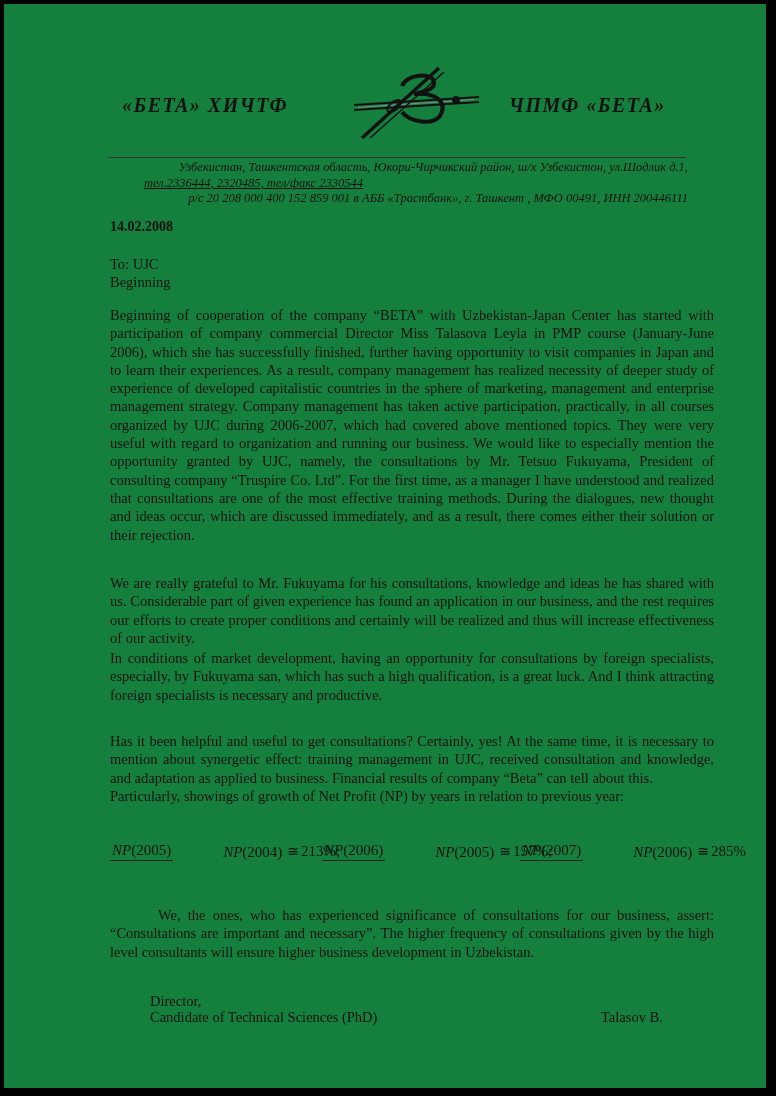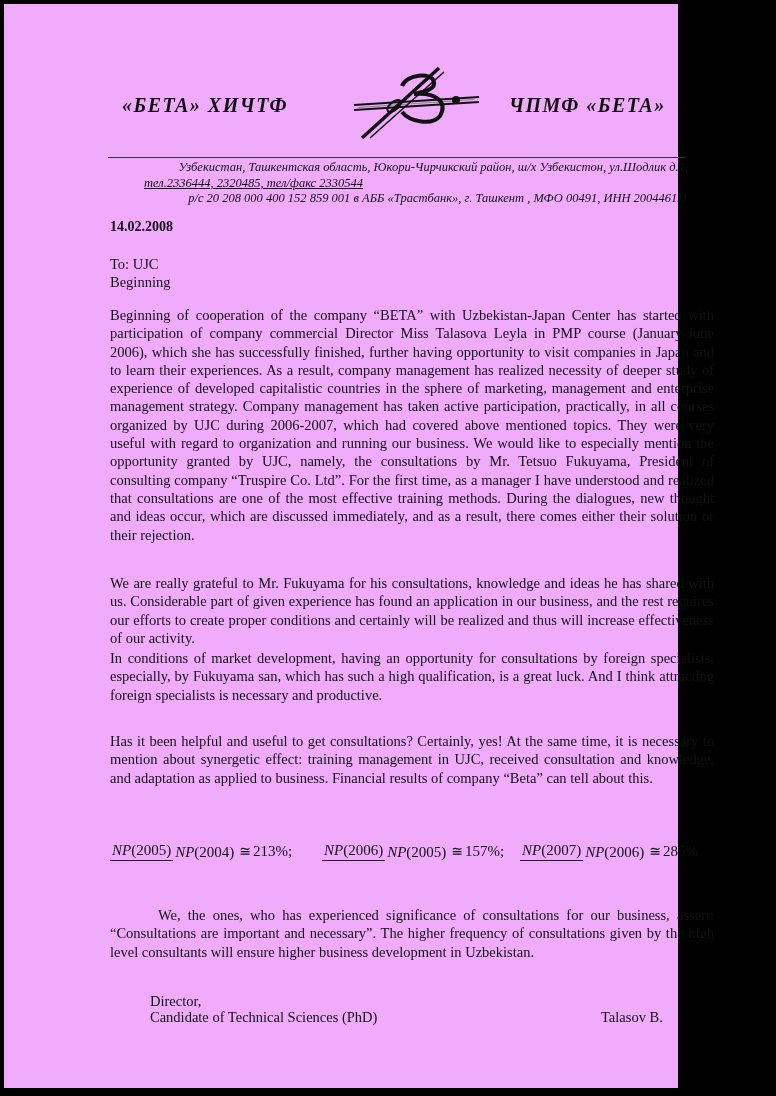--- a/index.html
+++ b/index.html
@@ -1,19 +1,19 @@
 <!DOCTYPE html>
 <html><head>
 <meta charset="utf-8">
 <style>
   html, body { margin: 0; padding: 0; background: #000; }
   body { width: 776px; height: 1096px; position: relative; overflow: hidden; }
   .page {
-    position: absolute; left: 4px; top: 4px; width: 674px; height: 1084px;
-    background: #f0abfc; color: #111;
+    position: absolute; left: 4px; top: 4px; width: 762px; height: 1084px;
+    background: #15803d; color: #111;
     font-family: "Liberation Serif", serif;
   }
   .hdr-left, .hdr-right {
     position: absolute; top: 90px; font-size: 20px; font-weight: bold; font-style: italic;
     letter-spacing: 1.5px; white-space: nowrap;
   }
   .hdr-left { left: 118px; }
   .hdr-right { left: 505px; }
   .logo { position: absolute; left: 340px; top: 60px; width: 140px; height: 80px; }
   .rule { position: absolute; left: 104px; top: 153px; width: 578px; border-top: 1.5px solid #333; }
@@ -27,21 +27,21 @@
   .p1 { top: 302px; }
   .p2 { top: 570px; }
   .p3 { top: 645px; }
   .p4 { top: 728px; }
   .p5 { top: 902px; text-indent: 48px; }
   .formulas { position: absolute; top: 838px; left: 106px; width: 600px; height: 46px; font-size: 15px; }
   .fr { position: absolute; top: 0; display: flex; align-items: center; }
   .fr1 { left: 0; } .fr2 { left: 212px; } .fr3 { left: 410px; }
   .frac { display: inline-flex; flex-direction: row; align-items: center; }
   .frac .num { border-bottom: 1px solid #222; padding: 0 2px 1px; }
-  .frac .den { padding: 1px 2px 0; }
+  .frac .den { padding: 1px 2px 0; margin-left: 48px; }
   .approx { margin: 0 2px 0 3px; font-size: 14px; }
   .sig1 { position: absolute; left: 146px; top: 989px; font-size: 14.5px; }
   .sig2 { position: absolute; left: 146px; top: 1005px; font-size: 14.5px; }
   .sig3 { position: absolute; left: 597px; top: 1005px; font-size: 14.5px; }
   i.np { font-style: italic; }
 </style>
 </head>
 <body>
 
 <div class="page">
@@ -74,20 +74,21 @@
   <div class="to">
     <div>To: UJC</div>
     <div>Beginning</div>
   </div>
 
   <div class="body p1">Beginning of cooperation of the company “BETA” with Uzbekistan-Japan Center has started with participation of company commercial Director Miss Talasova Leyla in PMP course (January-June 2006), which she has successfully finished, further having opportunity to visit companies in Japan and to learn their experiences. As a result, company management has realized necessity of deeper study of experience of developed capitalistic countries in the sphere of marketing, management and enterprise management strategy. Company management has taken active participation, practically, in all courses organized by UJC during 2006-2007, which had covered above mentioned topics. They were very useful with regard to organization and running our business. We would like to especially mention the opportunity granted by UJC, namely, the consultations by Mr. Tetsuo Fukuyama, President of consulting company “Truspire Co. Ltd”. For the first time, as a manager I have understood and realized that consultations are one of the most effective training methods. During the dialogues, new thought and ideas occur, which are discussed immediately, and as a result, there comes either their solution or their rejection.</div>
   <div class="body p2">We are really grateful to Mr. Fukuyama for his consultations, knowledge and ideas he has shared with us. Considerable part of given experience has found an application in our business, and the rest requires our efforts to create proper conditions and certainly will be realized and thus will increase effectiveness of our activity.</div>
   <div class="body p3">In conditions of market development, having an opportunity for consultations by foreign specialists, especially, by Fukuyama san, which has such a high qualification, is a great luck. And I think attracting foreign specialists is necessary and productive.</div>
   <div class="body p4">
     <div>Has it been helpful and useful to get consultations? Certainly, yes! At the same time, it is necessary to mention about synergetic effect: training management in UJC, received consultation and knowledge, and adaptation as applied to business. Financial results of company “Beta” can tell about this.</div>
+    <div style="text-align:left">Particularly, showings of growth of Net Profit (NP) by years in relation to previous year:</div>
   </div>
 
   <div class="formulas">
     <div class="fr fr1">
       <span class="frac">
         <span class="num"><i class="np">NP</i><span>(2005)</span></span>
         <span class="den"><i class="np">NP</i><span>(2004)</span></span>
       </span>
       <span class="approx">≅</span>
       <span>213%;</span>

